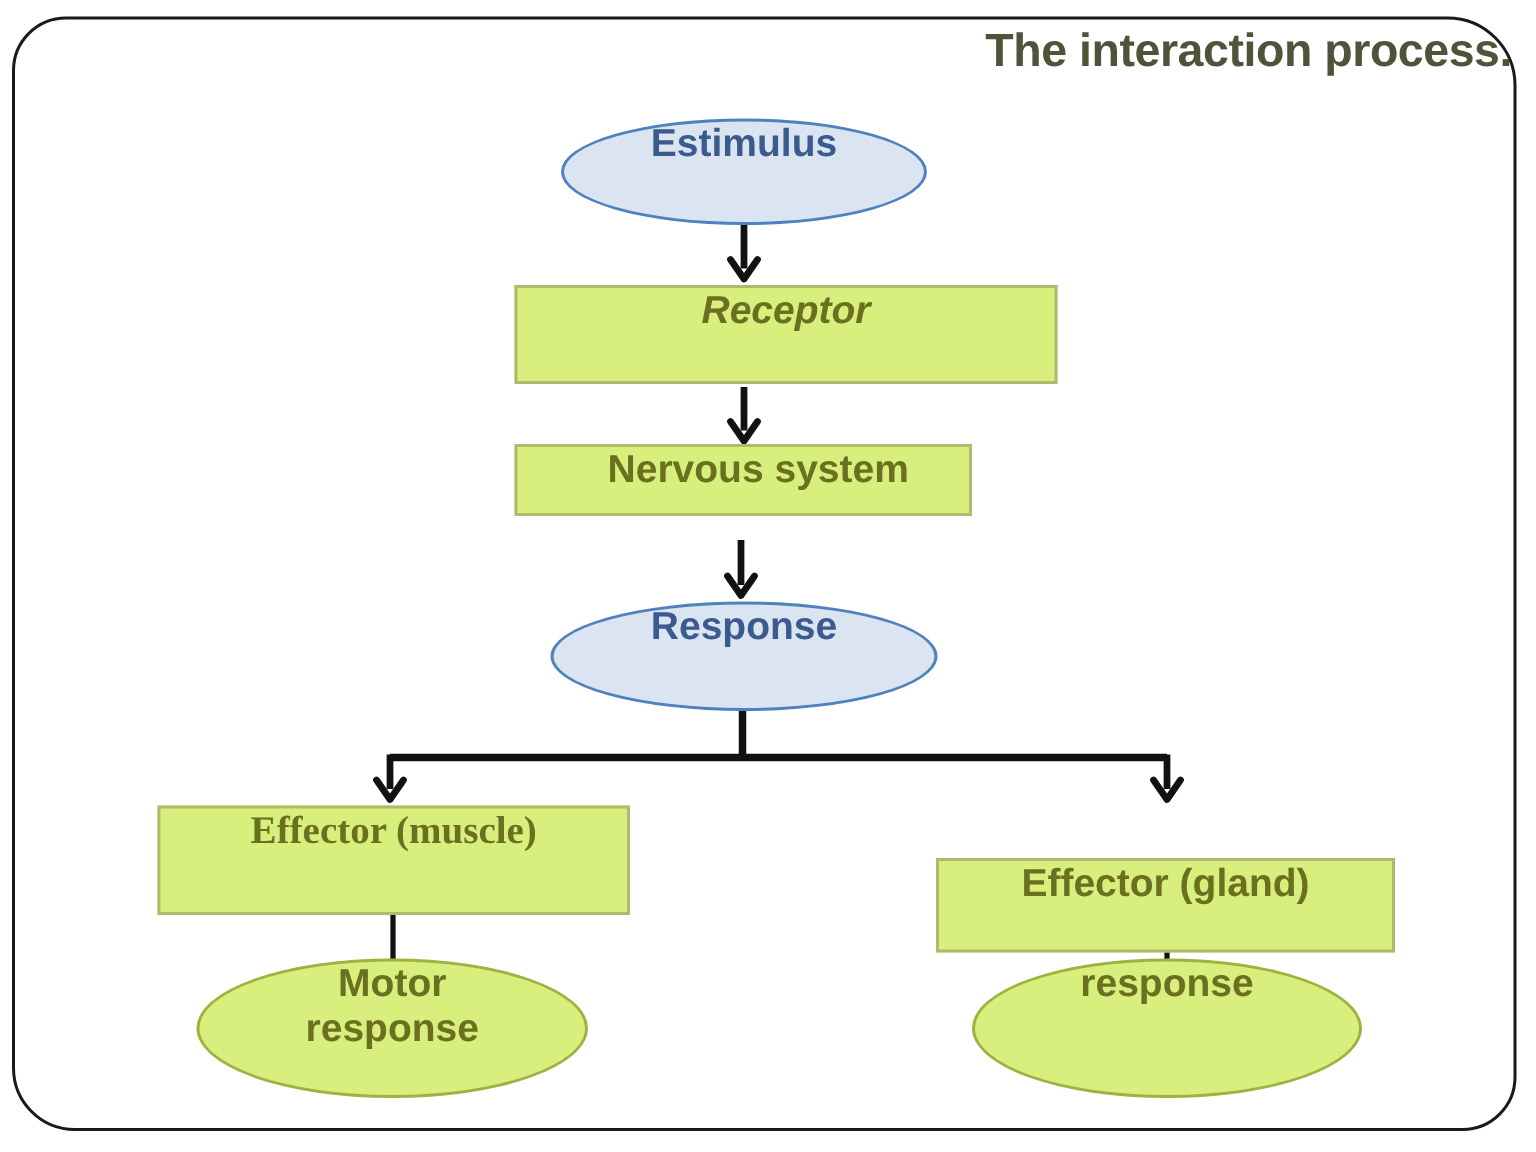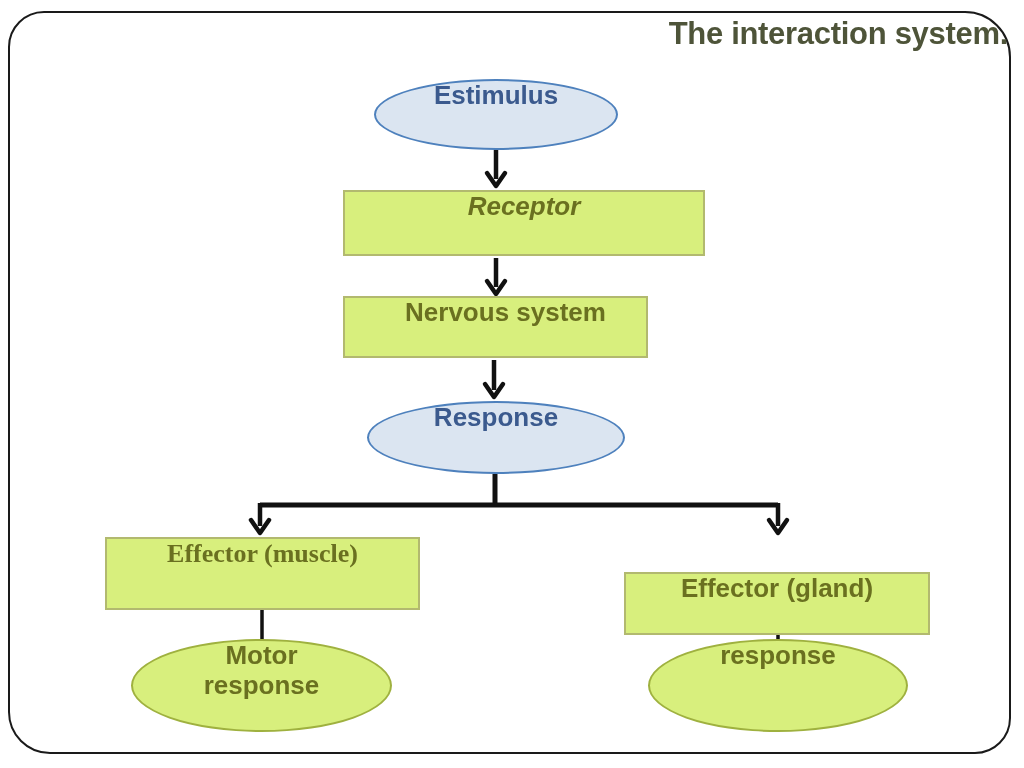--- a/index.html
+++ b/index.html
@@ -56,35 +56,35 @@
   .connectors{position:absolute;left:0;top:0;width:1024px;height:768px;pointer-events:none;}
   .edge{stroke:var(--connector,#111);fill:none;stroke-linejoin:round;}
   .stem{stroke-width:4.5;}
   .bar{stroke-width:5;}
   .thin{stroke-width:3.5;}
   .head{stroke-width:4.5;stroke-linecap:round;}
 
   
   #n-estimulus{left:374px;top:79px;width:244px;height:71px;}
   #n-receptor{left:343px;top:190px;width:362px;height:66px;font-style:italic;}
-  #n-nervous{left:343px;top:296px;width:305px;height:62px;padding-left:20px;}
+  #n-nervous{left:343px;top:296px;width:305px;height:48px;padding-left:20px;}
   #n-response{left:367px;top:401px;width:258px;height:73px;}
   #n-muscle{left:105px;top:537px;width:315px;height:73px;font-family:Liberation Serif, serif;}
   #n-gland{left:624px;top:537px;width:306px;height:63px;margin-top:35px;}
   #n-motor{left:131px;top:639px;width:261px;height:93px;}
   #n-endocrine{left:648px;top:639px;width:260px;height:93px;}
 </style>
 </head>
 <body>
 
 <div class="stage">
 
   <div class="frame"></div>
 
-  <h1 class="title">The interaction system.</h1>
+  <h1 class="title">The interaction process.</h1>
 
 
   <svg class="connectors" viewBox="0 0 1024 768" xmlns="http://www.w3.org/2000/svg">
 
     <path class="edge stem" d="M496,150 L496,179"></path>
     <path class="edge head" d="M487,173 L496,186 L505,173"></path>
 
     <path class="edge stem" d="M496,258 L496,287"></path>
     <path class="edge head" d="M487,281 L496,294 L505,281"></path>
 

